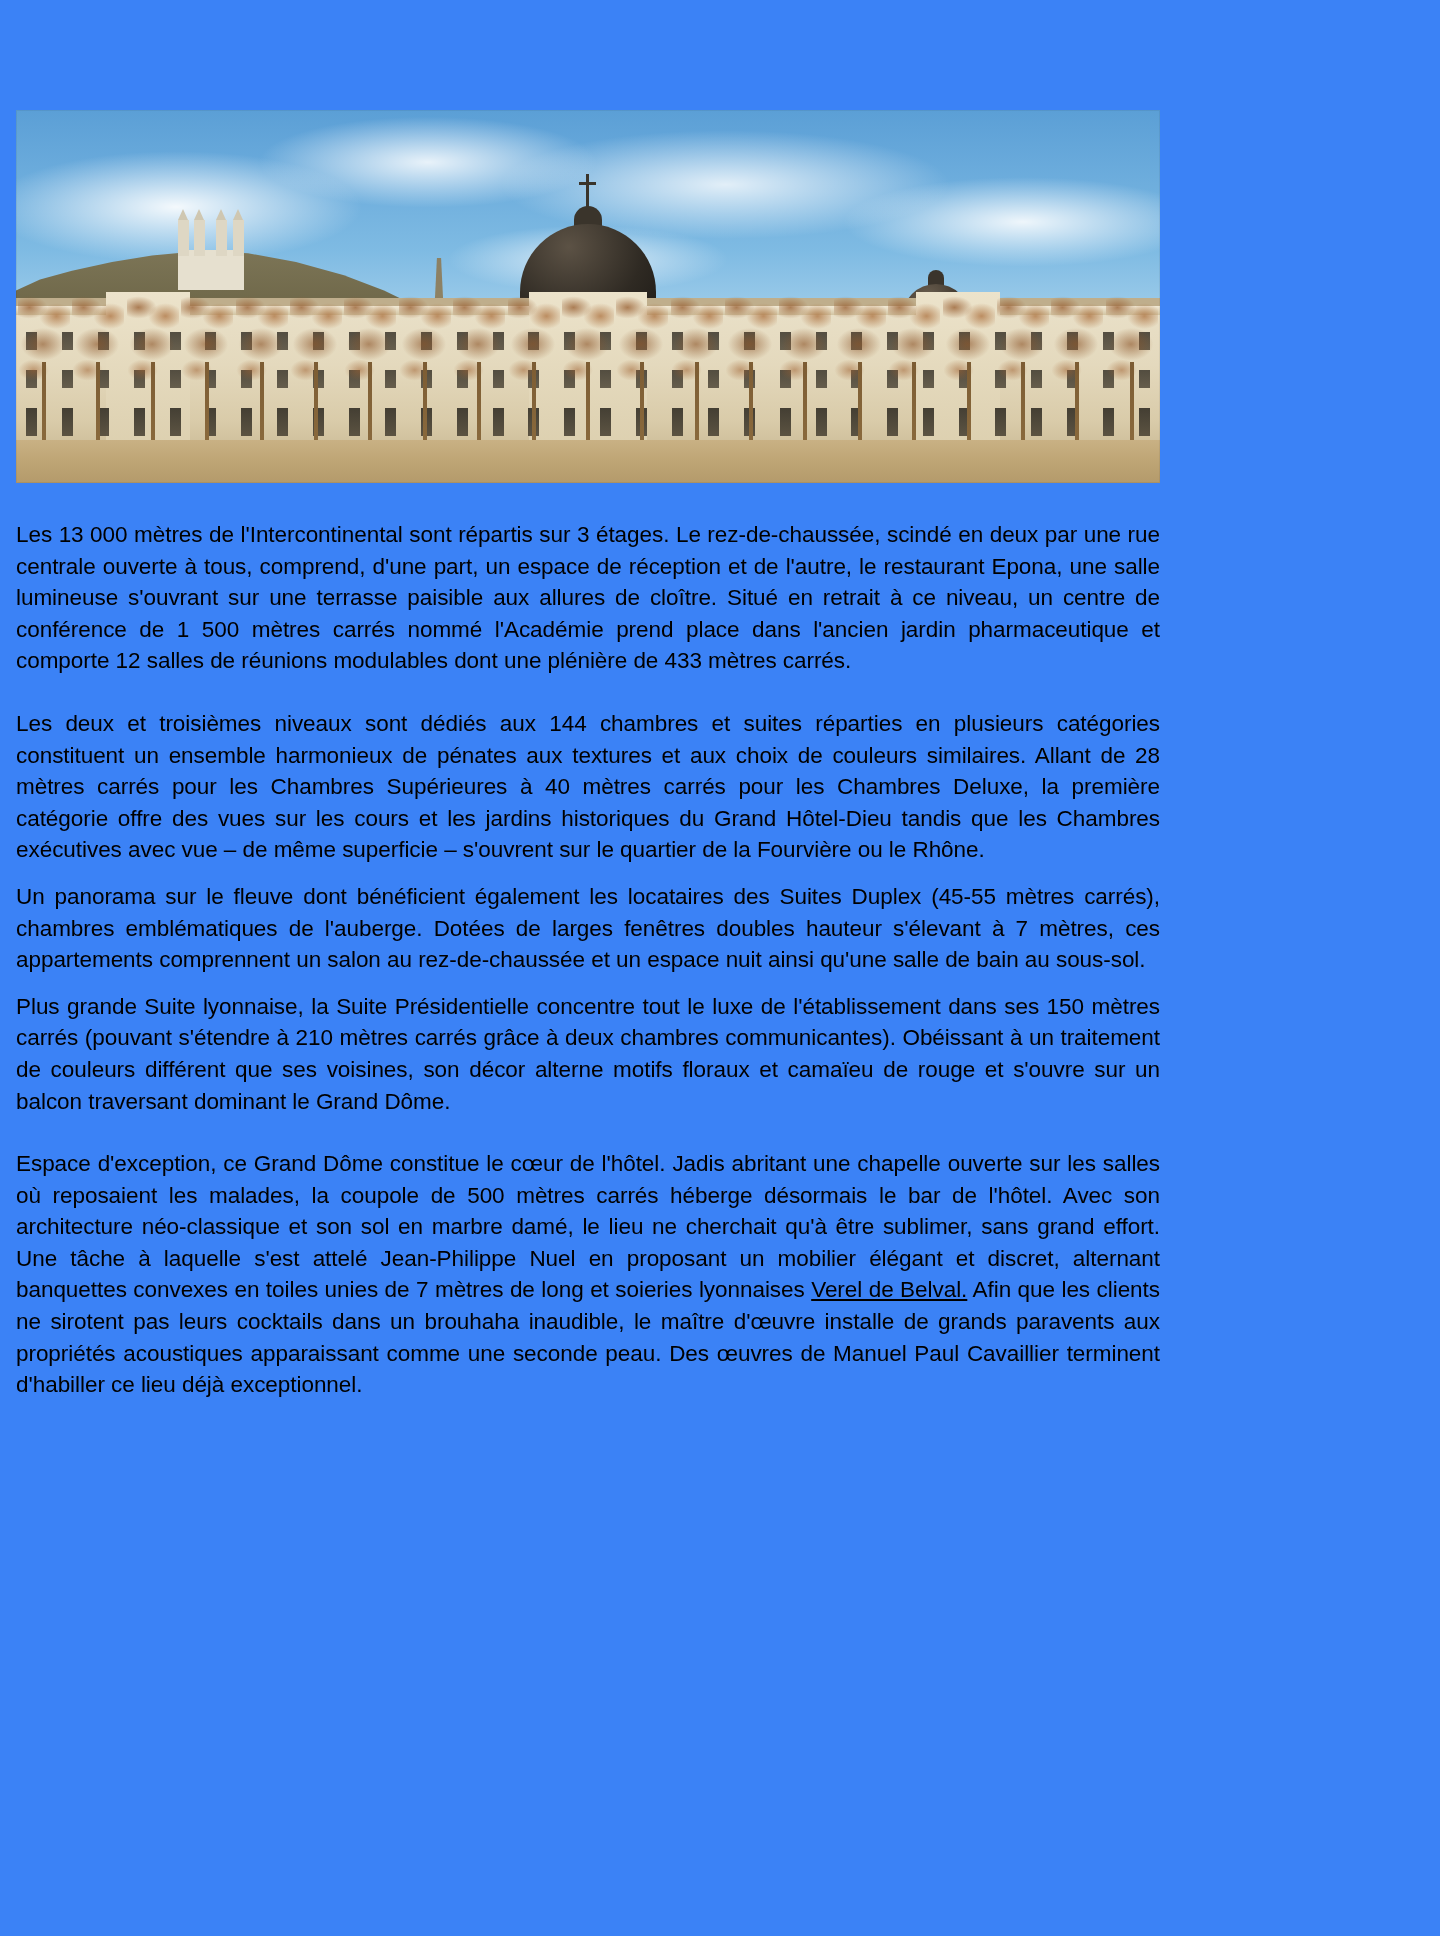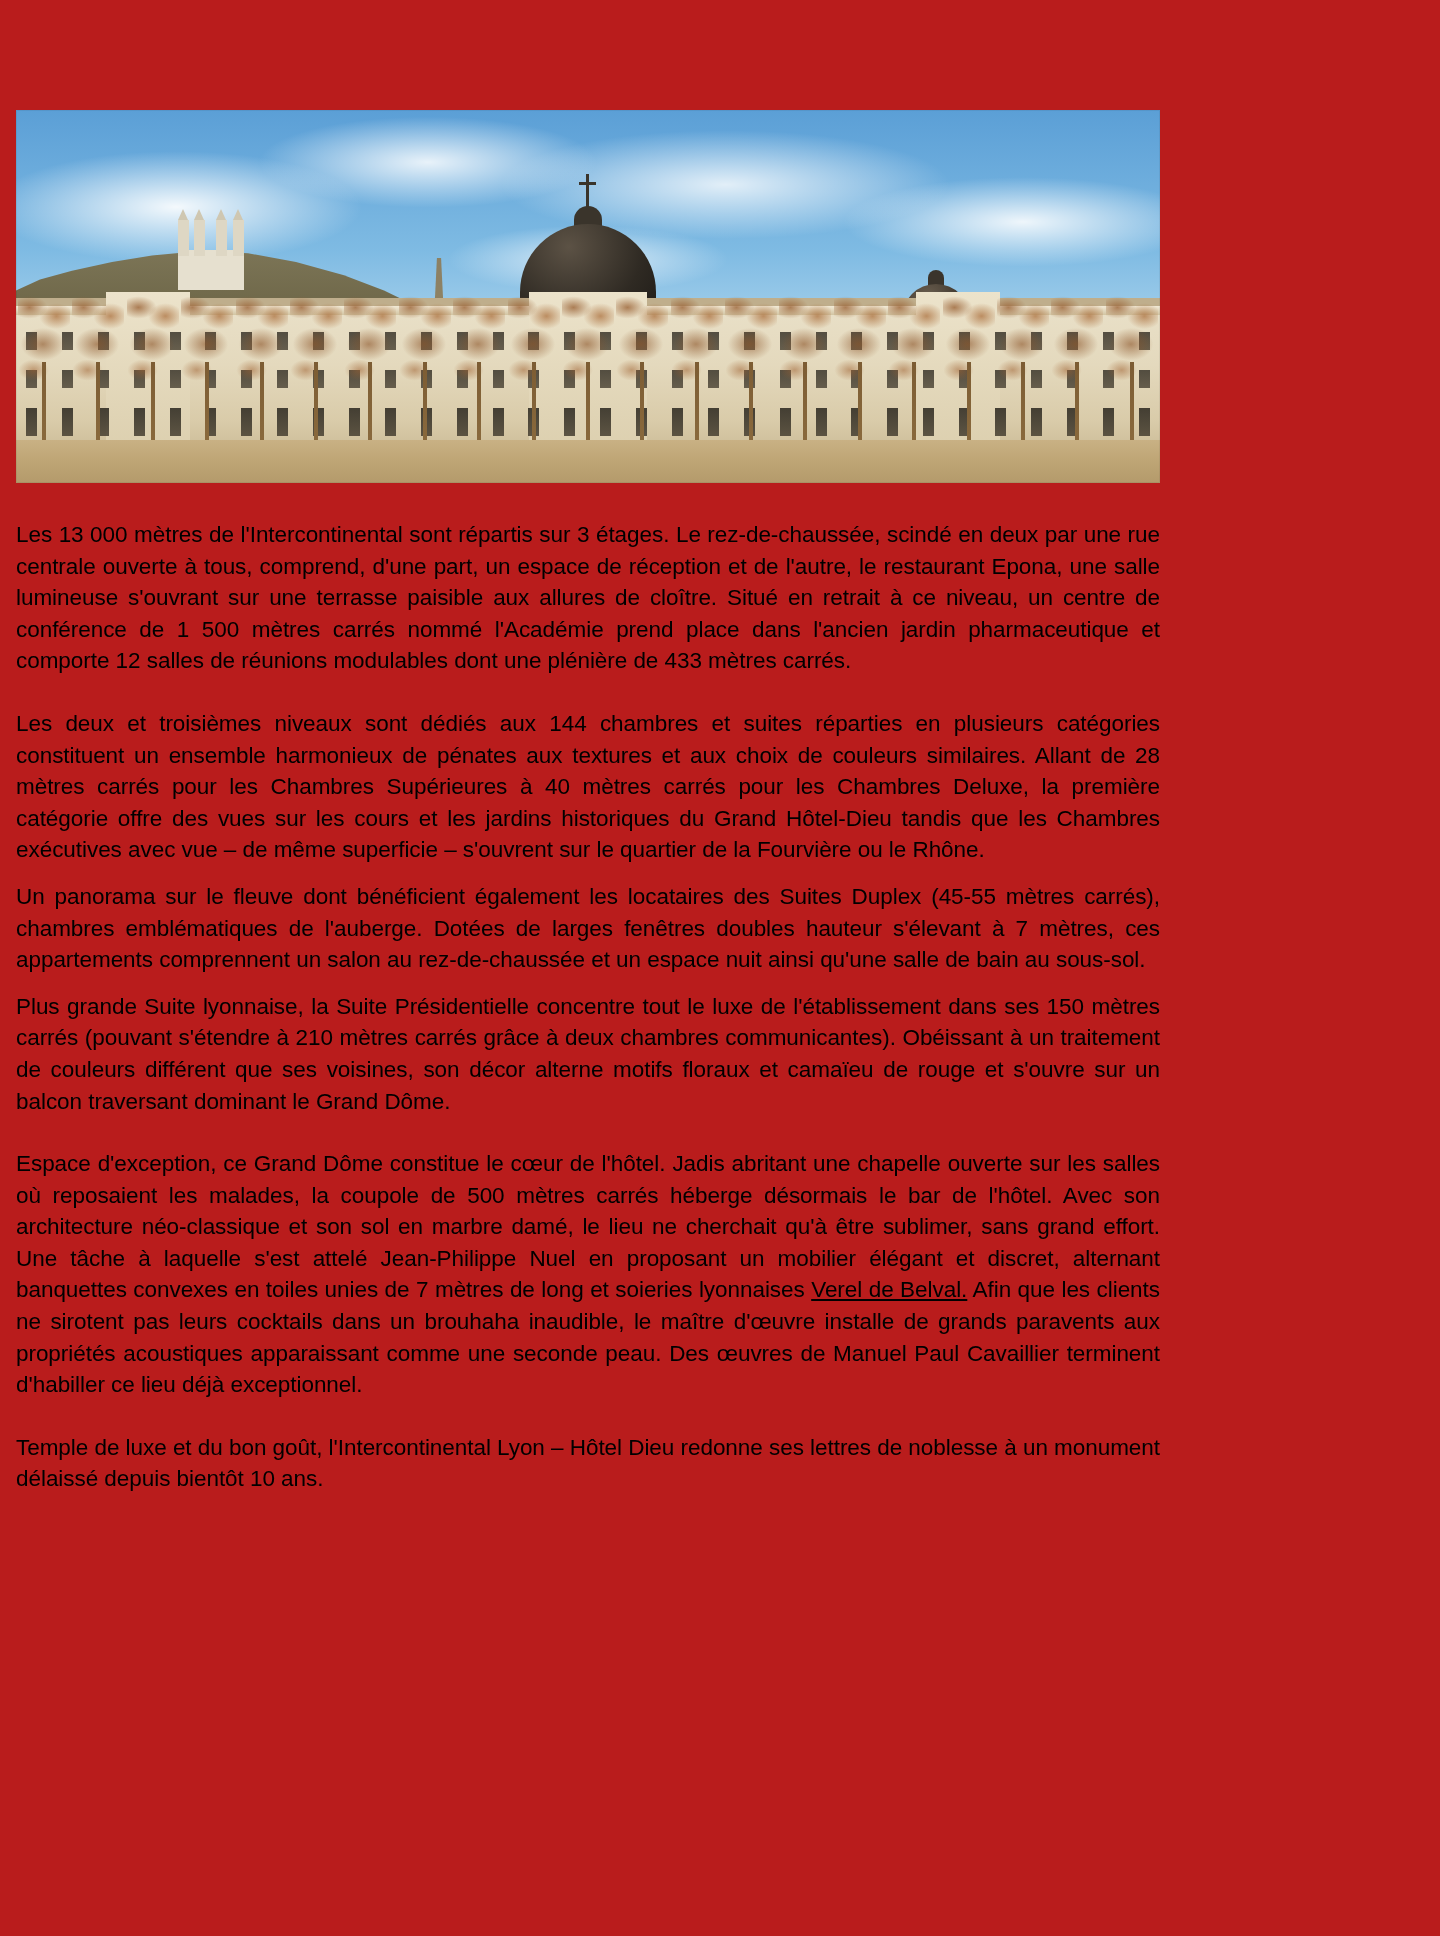--- a/index.html
+++ b/index.html
@@ -12,21 +12,21 @@
     width: 1440px;
     height: 1936px;
     font-family: "Liberation Sans", sans-serif;
     color: #000000;
     -webkit-font-smoothing: antialiased;
   }
   .page {
     position: relative;
     width: 1440px;
     height: 1936px;
-    background: #b91c1c;
+    background: #3b82f6;
     overflow: hidden;
   }
   .content {
     position: absolute;
     left: 16px;
     top: 110px;
     width: 1144px;
   }
 
   
@@ -549,17 +549,16 @@
       <p class="para">Plus grande Suite lyonnaise, la Suite Présidentielle concentre tout le luxe de l'établissement dans ses 150 mètres carrés (pouvant s'étendre à 210 mètres carrés grâce à deux chambres communicantes). Obéissant à un traitement de couleurs différent que ses voisines, son décor alterne motifs floraux et camaïeu de rouge et s'ouvre sur un balcon traversant dominant le Grand Dôme.</p>
 
       <div class="gap"></div>
 
       <p class="para">
         <span>Espace d'exception, ce Grand Dôme constitue le cœur de l'hôtel. Jadis abritant une chapelle ouverte sur les salles où reposaient les malades, la coupole de 500 mètres carrés héberge désormais le bar de l'hôtel. Avec son architecture néo-classique et son sol en marbre damé, le lieu ne cherchait qu'à être sublimer, sans grand effort. Une tâche à laquelle s'est attelé Jean-Philippe Nuel en proposant un mobilier élégant et discret, alternant banquettes convexes en toiles unies de 7 mètres de long et soieries lyonnaises </span><a class="inline-link" href="#">Verel de Belval.</a><span> Afin que les clients ne sirotent pas leurs cocktails dans un brouhaha inaudible, le maître d'œuvre installe de grands paravents aux propriétés acoustiques apparaissant comme une seconde peau. Des œuvres de Manuel Paul Cavaillier terminent d'habiller ce lieu déjà exceptionnel.</span>
       </p>
 
       <div class="gap"></div>
 
-      <p class="para">Temple de luxe et du bon goût, l'Intercontinental Lyon – Hôtel Dieu redonne ses lettres de noblesse à un monument délaissé depuis bientôt 10 ans.</p>
 
     </div>
   </div>
 </div>
 
 </body></html>

